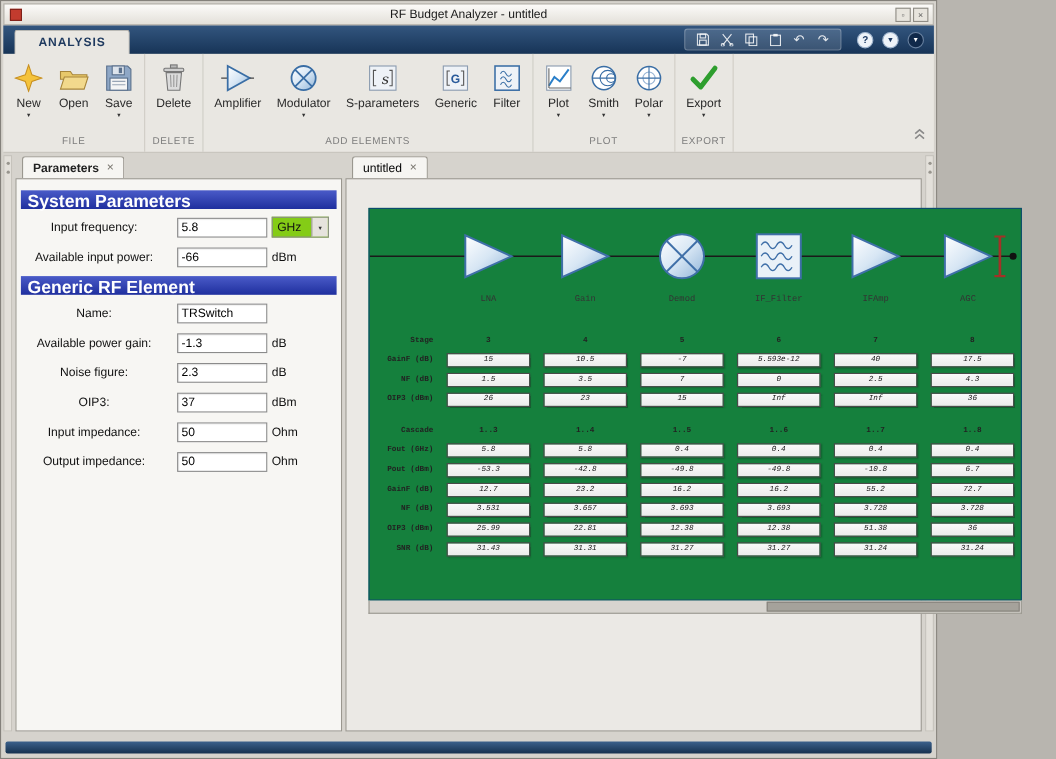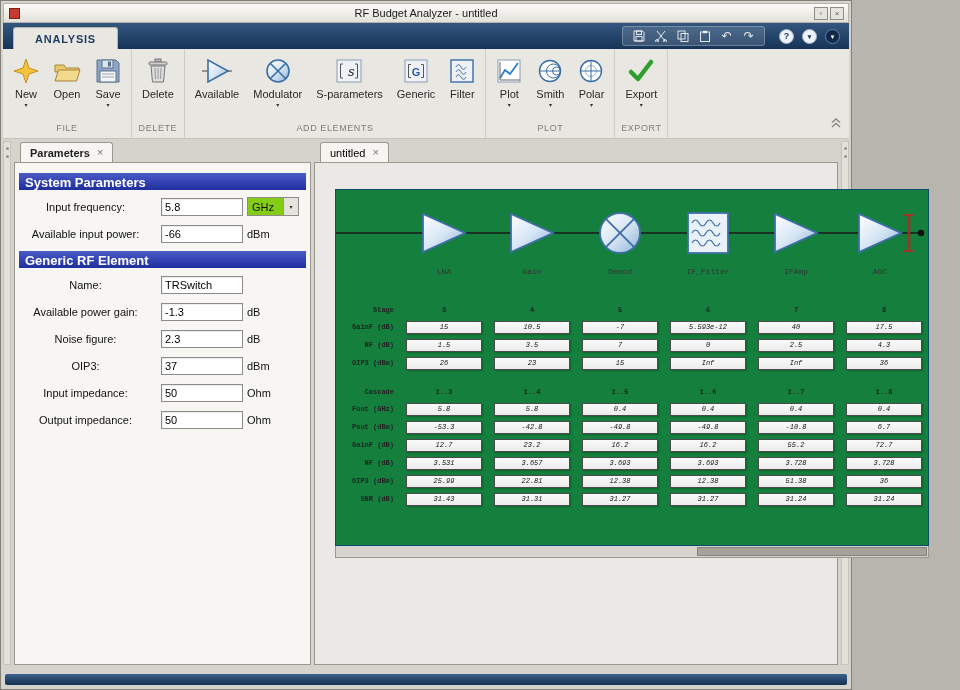--- a/index.html
+++ b/index.html
@@ -41,21 +41,21 @@
   .side-strip{width:8px;background:#e3e0da;border:1px solid #c6c3bc;flex:0 0 auto;}
   .grip-dot{display:block;width:3px;height:3px;border-radius:50%;background:#98958e;margin:5px auto 0;}
 
   .left-panel{width:297px;display:flex;flex-direction:column;flex:0 0 auto;}
   .panel-tabs{height:21px;display:flex;align-items:flex-end;flex:0 0 auto;}
   .tab{height:20px;display:flex;align-items:center;gap:7px;padding:0 9px;background:#f6f5f2;border:1px solid #9a978f;border-bottom:none;border-radius:3px 3px 0 0;font-size:11px;margin-left:6px;}
   .tab-bold{font-weight:bold;color:#222;}
   .close-x{color:#7a7770;font-size:11px;line-height:11px;}
   .panel-body{flex:1;background:#f7f6f3;border:1px solid #9a978f;padding-top:6px;min-height:0;}
 
-  .section-header{margin:4px 4px 7px;background:linear-gradient(#4a5bc8,#1f2f9e);color:#fff;font-size:13px;font-weight:bold;padding:2px 6px;height:17px;}
+  .section-header{margin:4px 4px 7px;background:linear-gradient(#4a5bc8,#1f2f9e);color:#fff;font-size:16px;font-weight:bold;padding:2px 6px;height:17px;}
   .form-row{display:flex;align-items:center;margin:0 6px 8px 0;height:19px;}
   .form-label{width:146px;text-align:center;font-size:11px;color:#111;padding-right:5px;white-space:nowrap;}
   .form-input{width:82px;height:18px;border:1px solid #8b8b8b;font-size:11px;padding:0 3px;font-family:"Liberation Sans",sans-serif;background:#fff;box-shadow:inset 1px 1px 1px rgba(0,0,0,.08);}
   .unit{margin-left:4px;font-size:11px;display:inline-flex;align-items:center;height:19px;color:#111;}
   .unit .combo-arrow{display:none;}
   .unit.combo{border:1px solid #8b8b8b;background:#84cc16;width:52px;justify-content:space-between;height:19px;}
   .unit.combo .unit-label{padding-left:4px;}
   .unit.combo .combo-arrow{display:flex;width:15px;height:100%;align-items:center;justify-content:center;background:#e6e3dd;border-left:1px solid #9a978f;font-size:6px;color:#333;}
   .unit.none{visibility:hidden;}
 
@@ -211,21 +211,21 @@
     <div class="ts-group">
       <div class="ts-buttons">
         <div class="ts-btn">
           <span class="ts-icon">
             <svg width="30" height="28" viewBox="0 0 30 28">
                 <line x1="0" y1="14" x2="6" y2="14" stroke="#444"></line>
                 <polygon points="6,3 6,25 26,14" fill="url(#blueGrad)" stroke="#3a6ea5" stroke-width="1.6"></polygon>
                 <line x1="26" y1="14" x2="30" y2="14" stroke="#444"></line>
               </svg>
           </span>
-          <span class="ts-label">Available</span>
+          <span class="ts-label">Amplifier</span>
         </div>
         <div class="ts-btn">
           <span class="ts-icon">
             <svg width="28" height="28" viewBox="0 0 28 28">
                 <circle cx="14" cy="14" r="11" fill="url(#blueGrad)" stroke="#3a6ea5" stroke-width="1.6"></circle>
                 <line x1="6.2" y1="6.2" x2="21.8" y2="21.8" stroke="#3a6ea5" stroke-width="1.6"></line>
                 <line x1="21.8" y1="6.2" x2="6.2" y2="21.8" stroke="#3a6ea5" stroke-width="1.6"></line>
               </svg>
           </span>
           <span class="ts-label">Modulator</span>

